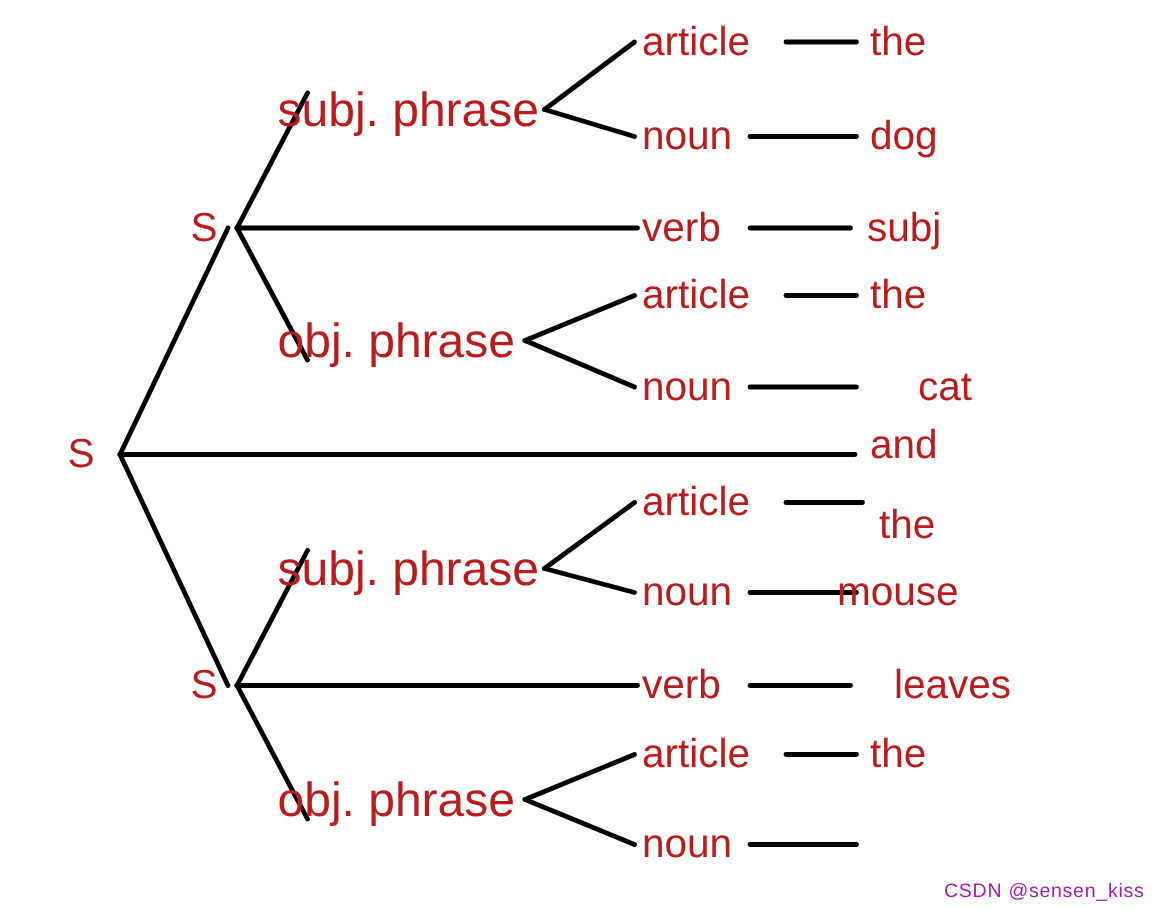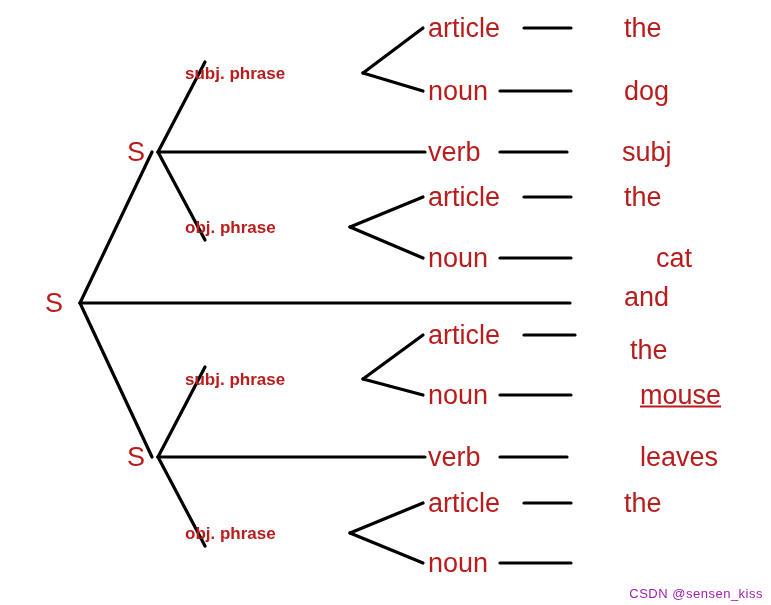--- a/index.html
+++ b/index.html
@@ -25,23 +25,23 @@
   .node-label {
     position: absolute;
     color: #b91c1c;
     font-family: "Liberation Sans", sans-serif;
     font-size: 27px;
     line-height: 1;
     white-space: nowrap;
     transform: translateY(-50%);
   }
   .lvl-s       { font-size: 27px; }
-  .lvl-phrase  { font-size: 17px; font-weight: bold; }
+  .lvl-phrase  { font-size: 32px; }
   .lvl-pos     { font-size: 27px; }
-  .lvl-word    { font-size: 27px; margin-left: 44px; }
+  .lvl-word    { font-size: 27px; }
   #watermark {
     position: absolute;
     right: 8px;
     bottom: 4px;
     color: #a21caf;
     font-size: 13px;
     font-family: "Liberation Sans", sans-serif;
     letter-spacing: 0.5px;
     white-space: nowrap;
   }
@@ -113,19 +113,19 @@
   <div class="node-label lvl-pos" style="left:428px; top:503px;">article</div>
   <div class="node-label lvl-pos" style="left:428px; top:563px;">noun</div>
 
   <div class="node-label lvl-word" style="left:580px; top:28px;">the</div>
   <div class="node-label lvl-word" style="left:580px; top:91px;">dog</div>
   <div class="node-label lvl-word" style="left:578px; top:152px;">subj</div>
   <div class="node-label lvl-word" style="left:580px; top:197px;">the</div>
   <div class="node-label lvl-word" style="left:612px; top:258px;">cat</div>
   <div class="node-label lvl-word" style="left:580px; top:297px;">and</div>
   <div class="node-label lvl-word" style="left:586px; top:350px;">the</div>
-  <div class="node-label lvl-word" style="left:596px; top:395px;text-decoration:underline;">mouse</div>
+  <div class="node-label lvl-word" style="left:558px; top:395px;">mouse</div>
   <div class="node-label lvl-word" style="left:596px; top:457px;">leaves</div>
   <div class="node-label lvl-word" style="left:580px; top:503px;">the</div>
 
   <div id="watermark">CSDN @sensen_kiss</div>
 
 </div>
 
 </body></html>

